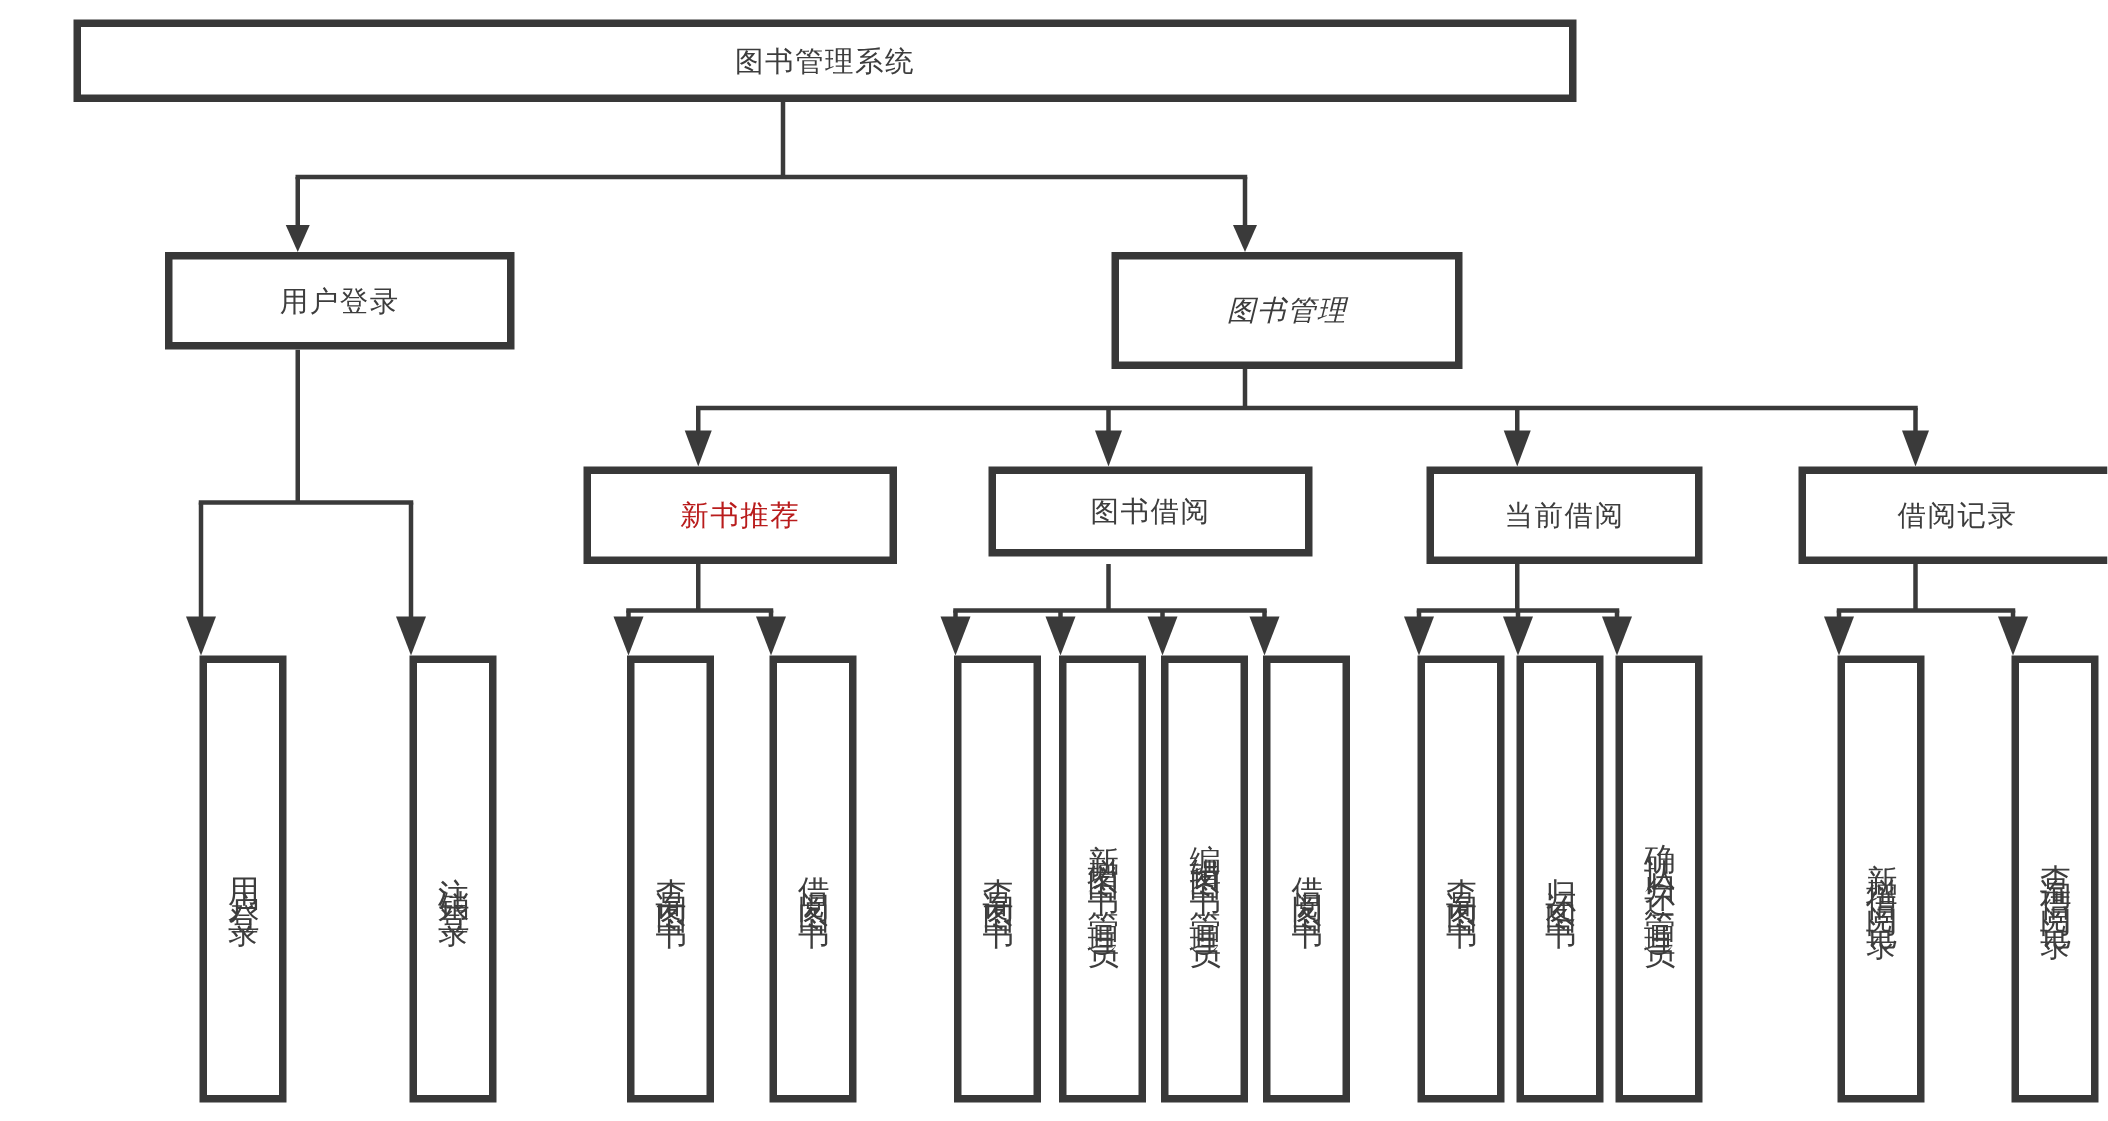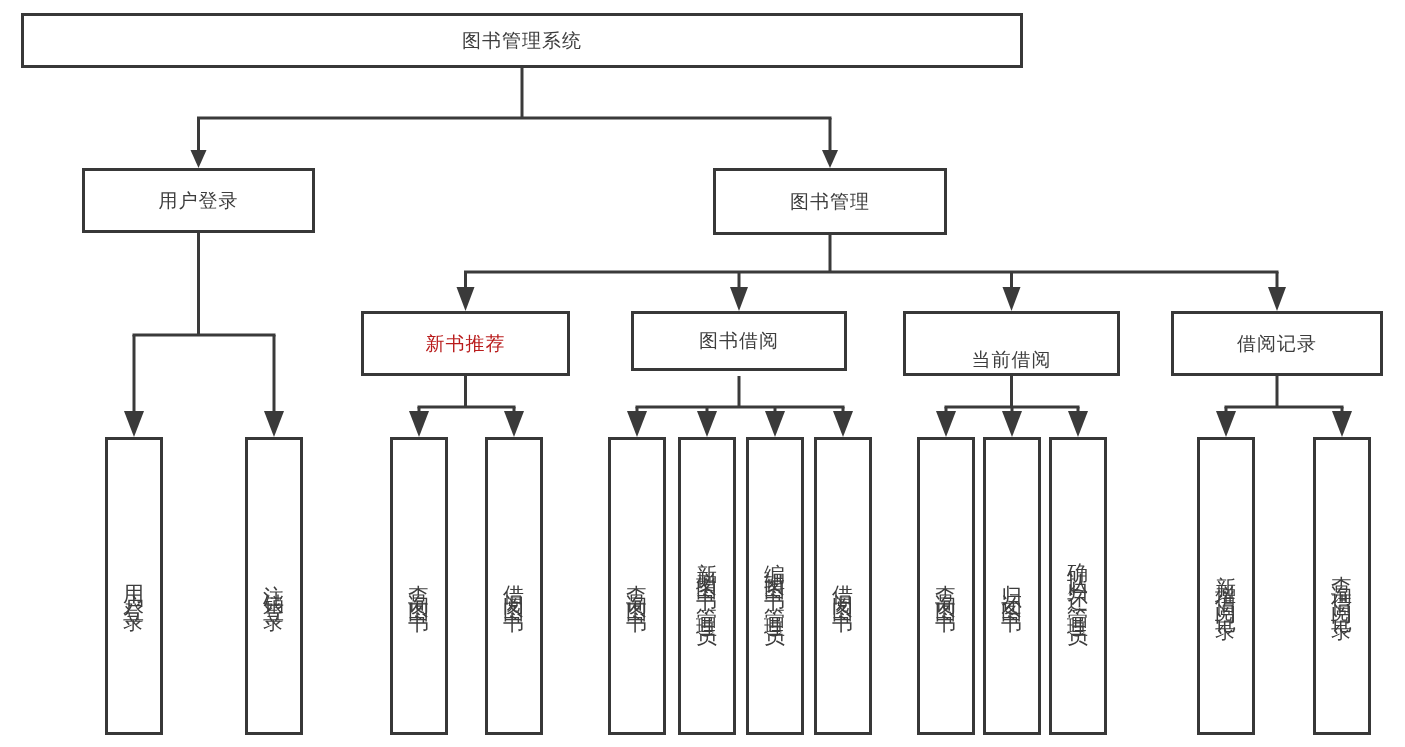--- a/index.html
+++ b/index.html
@@ -20,26 +20,27 @@
     left: 0;
     top: 0;
     width: 1405px;
     height: 747px;
     z-index: 1;
   }
   .node {
     position: absolute;
     box-sizing: border-box;
     background: #ffffff;
-    border: 3px solid #6d28d9;
+    border: 5px solid #6d28d9;
     display: flex;
     align-items: center;
     justify-content: center;
     z-index: 2;
     color: #3d3d3d;
+    margin-left: 28px;
   }
   .node-h .node-label {
     font-size: 19px;
     letter-spacing: 1px;
     white-space: nowrap;
   }
   .node-v .node-label {
     writing-mode: vertical-rl;
     font-size: 21px;
     letter-spacing: 9px;
@@ -113,30 +114,30 @@
       <line x1="1342" y1="407" x2="1342" y2="413" stroke="#3a3a3a" stroke-width="3"></line>
       <polygon points="1332,411 1352,411 1342,437" fill="#3a3a3a"></polygon>
     </svg>
   <div id="nodes">
       <div class="node node-h" style="left: 21px; top: 13px; width: 1002px; height: 55px; border-color: rgb(56, 56, 56); color: rgb(61, 61, 61);">
         <span class="node-label">图书管理系统</span>
       </div>
       <div class="node node-h" style="left: 82px; top: 168px; width: 233px; height: 65px; border-color: rgb(56, 56, 56); color: rgb(61, 61, 61);">
         <span class="node-label">用户登录</span>
       </div>
-      <div class="node node-h" style="left: 713px; top: 168px; width: 234px; height: 67px; border-color: rgb(56, 56, 56); color: rgb(61, 61, 61);">
+      <div class="node node-h" style="left: 713px; top: 168px; width: 234px; height: 78px; border-color: rgb(56, 56, 56); color: rgb(61, 61, 61); font-style: italic;">
         <span class="node-label">图书管理</span>
       </div>
       <div class="node node-h" style="left: 361px; top: 311px; width: 209px; height: 65px; border-color: rgb(56, 56, 56); color: #b91c1c;">
         <span class="node-label">新书推荐</span>
       </div>
       <div class="node node-h" style="left: 631px; top: 311px; width: 216px; height: 60px; border-color: rgb(56, 56, 56); color: rgb(61, 61, 61); text-align: right;">
         <span class="node-label">图书借阅</span>
       </div>
-      <div class="node node-h" style="left: 903px; top: 311px; width: 217px; height: 65px; border-color: rgb(56, 56, 56); color: rgb(61, 61, 61); align-items: flex-end;">
+      <div class="node node-h" style="left: 923px; top: 311px; width: 184px; height: 65px; border-color: rgb(56, 56, 56); color: rgb(61, 61, 61);">
         <span class="node-label">当前借阅</span>
       </div>
       <div class="node node-h" style="left: 1171px; top: 311px; width: 212px; height: 65px; border-color: rgb(56, 56, 56); color: rgb(61, 61, 61);">
         <span class="node-label">借阅记录</span>
       </div>
       <div class="node node-v" style="left: 105px; top: 437px; width: 58px; height: 298px; border-color: rgb(56, 56, 56); color: rgb(61, 61, 61);">
         <span class="node-label">用户登录</span>
       </div>
       <div class="node node-v" style="left: 245px; top: 437px; width: 58px; height: 298px; border-color: rgb(56, 56, 56); color: rgb(61, 61, 61);">
         <span class="node-label">注销登录</span>

